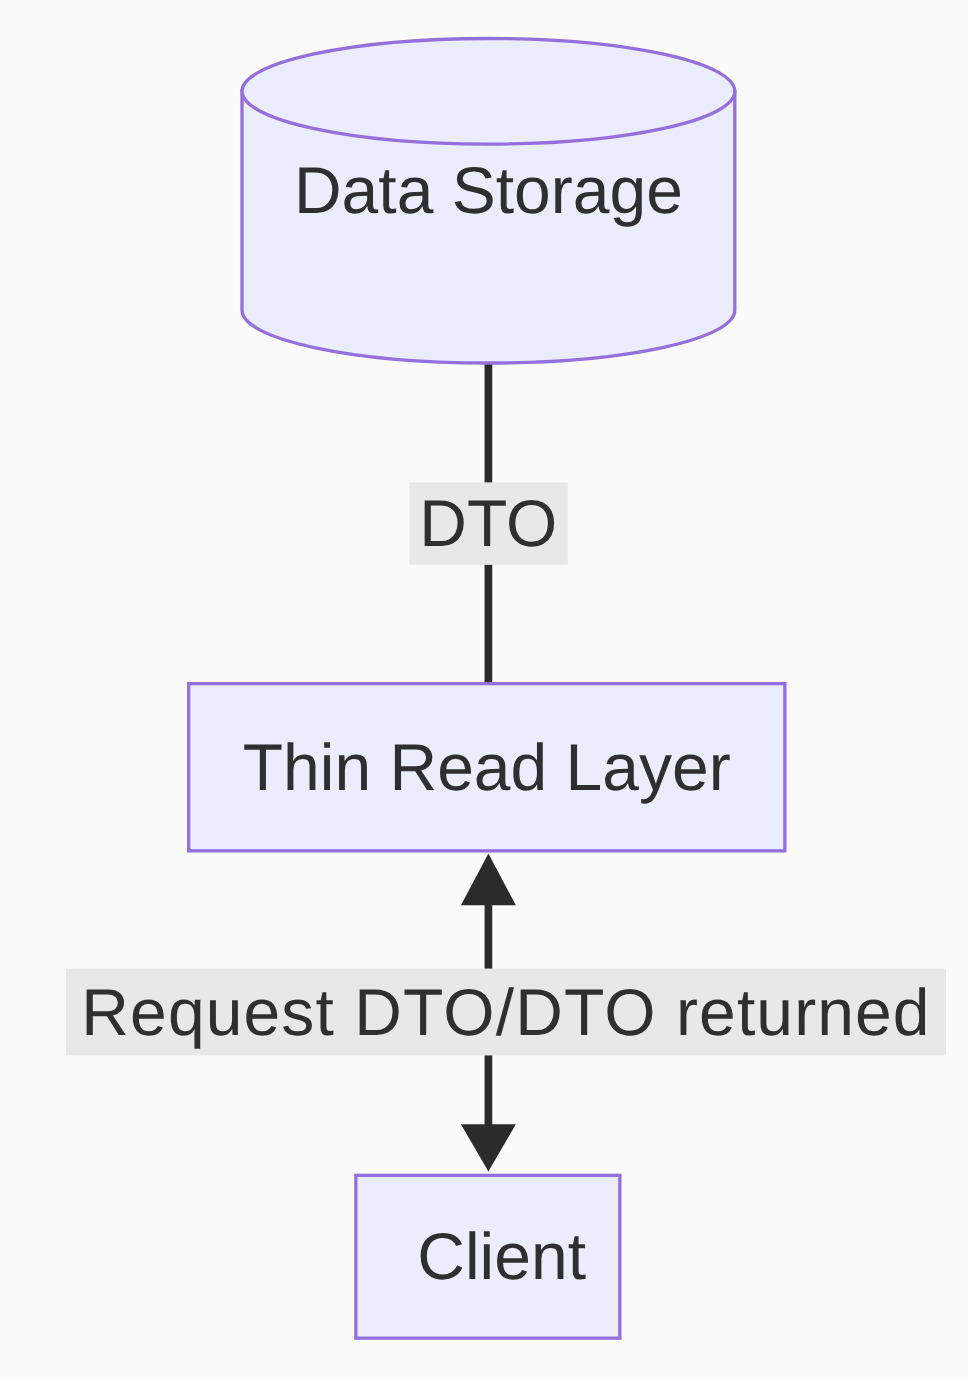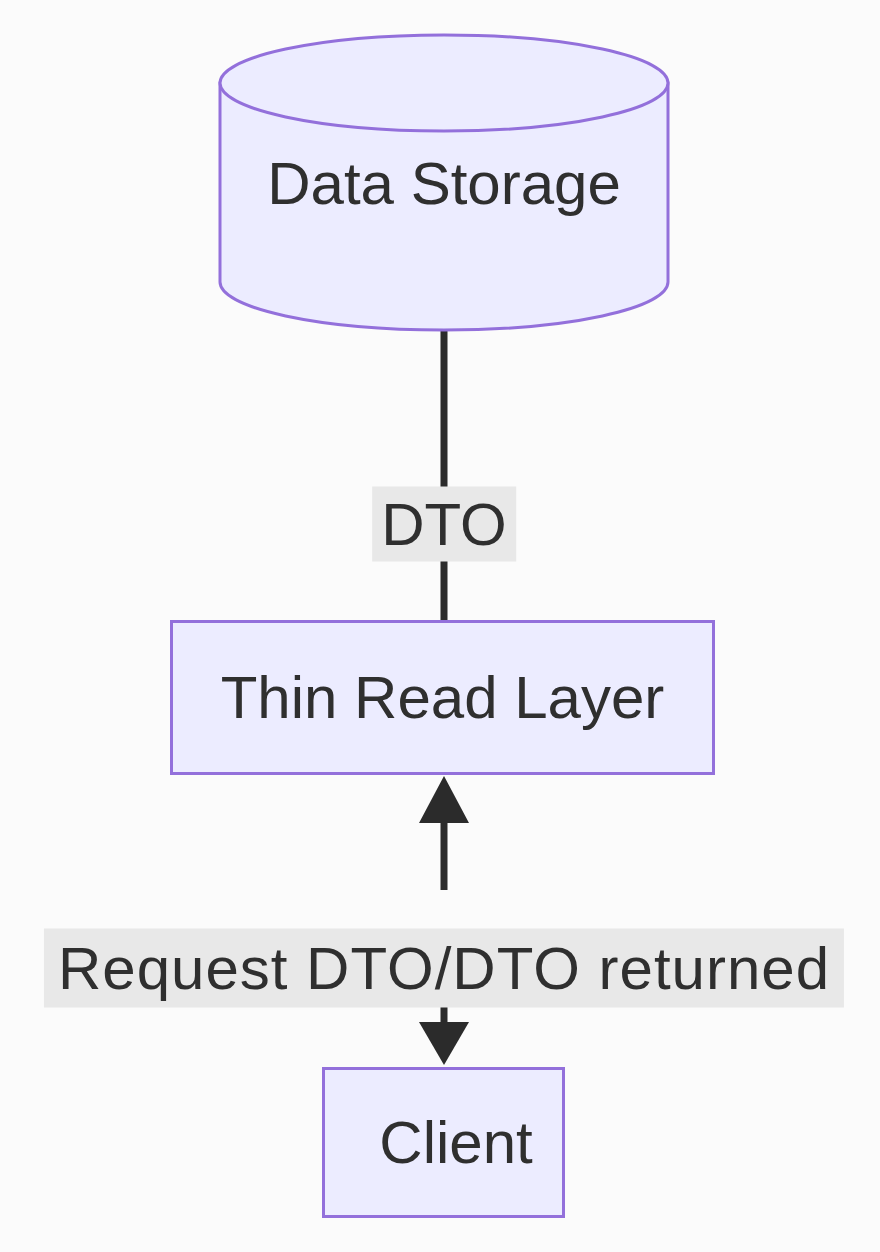--- a/index.html
+++ b/index.html
@@ -45,21 +45,21 @@
 
   .node-label, .rect-node, .edge-label {
     color: var(--text);
     font-size: 60px;
     line-height: 1.15;
     white-space: nowrap;
   }
 
   .cyl-label {
     position: absolute;
-    left: 220px; top: 83px;
+    left: 220px; top: 73px;
     width: 448px; height: 200px;
     display: flex;
     align-items: center;
     justify-content: center;
   }
 
   .rect-node {
     position: absolute;
     background: var(--node-fill);
     border: 3px solid var(--node-border);
@@ -74,28 +74,27 @@
   .rect-node.client {
     left: 322px; top: 1067px;
     width: 243px; height: 151px; padding-left: 25px;
   }
 
   .edge-label {
     position: absolute;
     transform: translate(-50%, -50%);
     background: var(--label-background);
     text-align: right;
-    margin-top: 48px;
   }
   .edge-label.dto {
     left: 444px; top: 476px;
     padding: 3px 9px;
   }
   .edge-label.request {
-    left: 444px; top: 920px;
+    left: 460px; top: 920px;
     padding: 5px 14px;
     letter-spacing: 1px;
   }
 </style>
 </head>
 <body>
 
 <div class="stage">
 
   <svg class="layer-svg" viewBox="0 0 880 1252">

